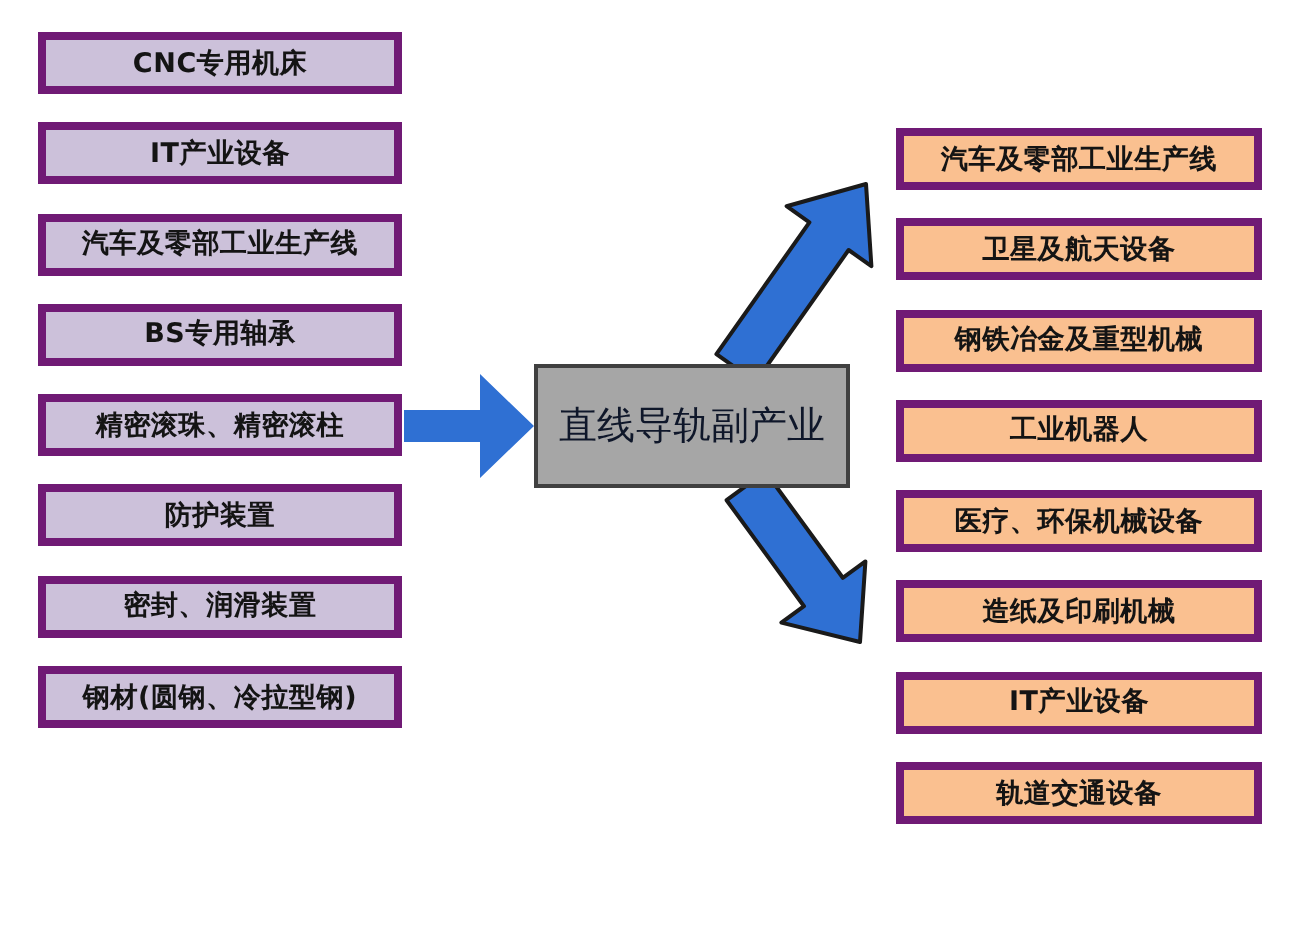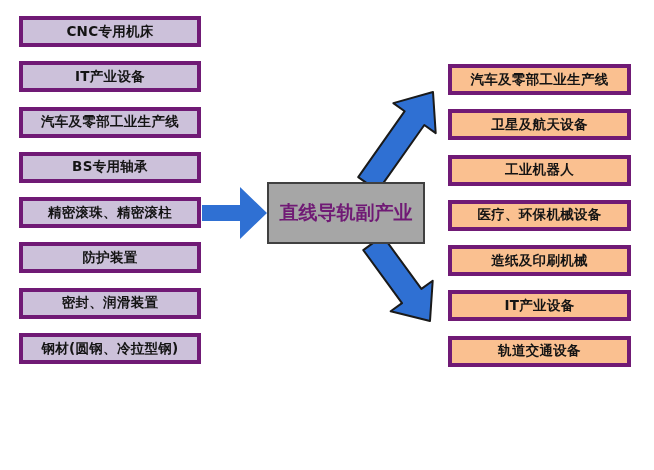--- a/index.html
+++ b/index.html
@@ -50,22 +50,22 @@
     top: 182px;
     width: 158px;
     height: 62px;
     box-sizing: border-box;
     background: #a6a6a6;
     border: 2px solid #404040;
     display: flex;
     align-items: center;
     justify-content: center;
     font-size: 19px;
-    font-weight: bold;
-    color: #701a75;
+    font-weight: normal;
+    color: #0f172a;
     white-space: nowrap;
     z-index: 2;
   }
 </style>
 </head>
 <body>
 
 <div class="canvas">
 
   <svg class="arrows" width="654" height="470" viewBox="0 0 654 470">
@@ -83,20 +83,21 @@
     <div class="box">防护装置</div>
     <div class="box">密封、润滑装置</div>
     <div class="box">钢材(圆钢、冷拉型钢)</div>
   </div>
 
   <div class="center-box">直线导轨副产业</div>
 
   <div class="col right">
     <div class="box">汽车及零部工业生产线</div>
     <div class="box">卫星及航天设备</div>
+    <div class="box">钢铁冶金及重型机械</div>
     <div class="box">工业机器人</div>
     <div class="box">医疗、环保机械设备</div>
     <div class="box">造纸及印刷机械</div>
     <div class="box">IT产业设备</div>
     <div class="box">轨道交通设备</div>
   </div>
 
 </div>
 
 </body></html>

